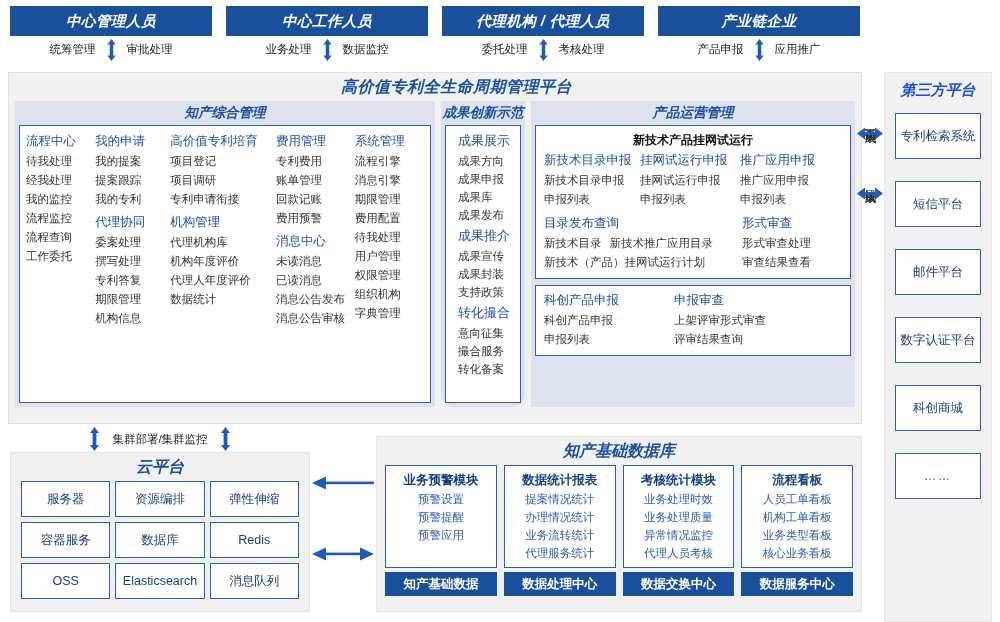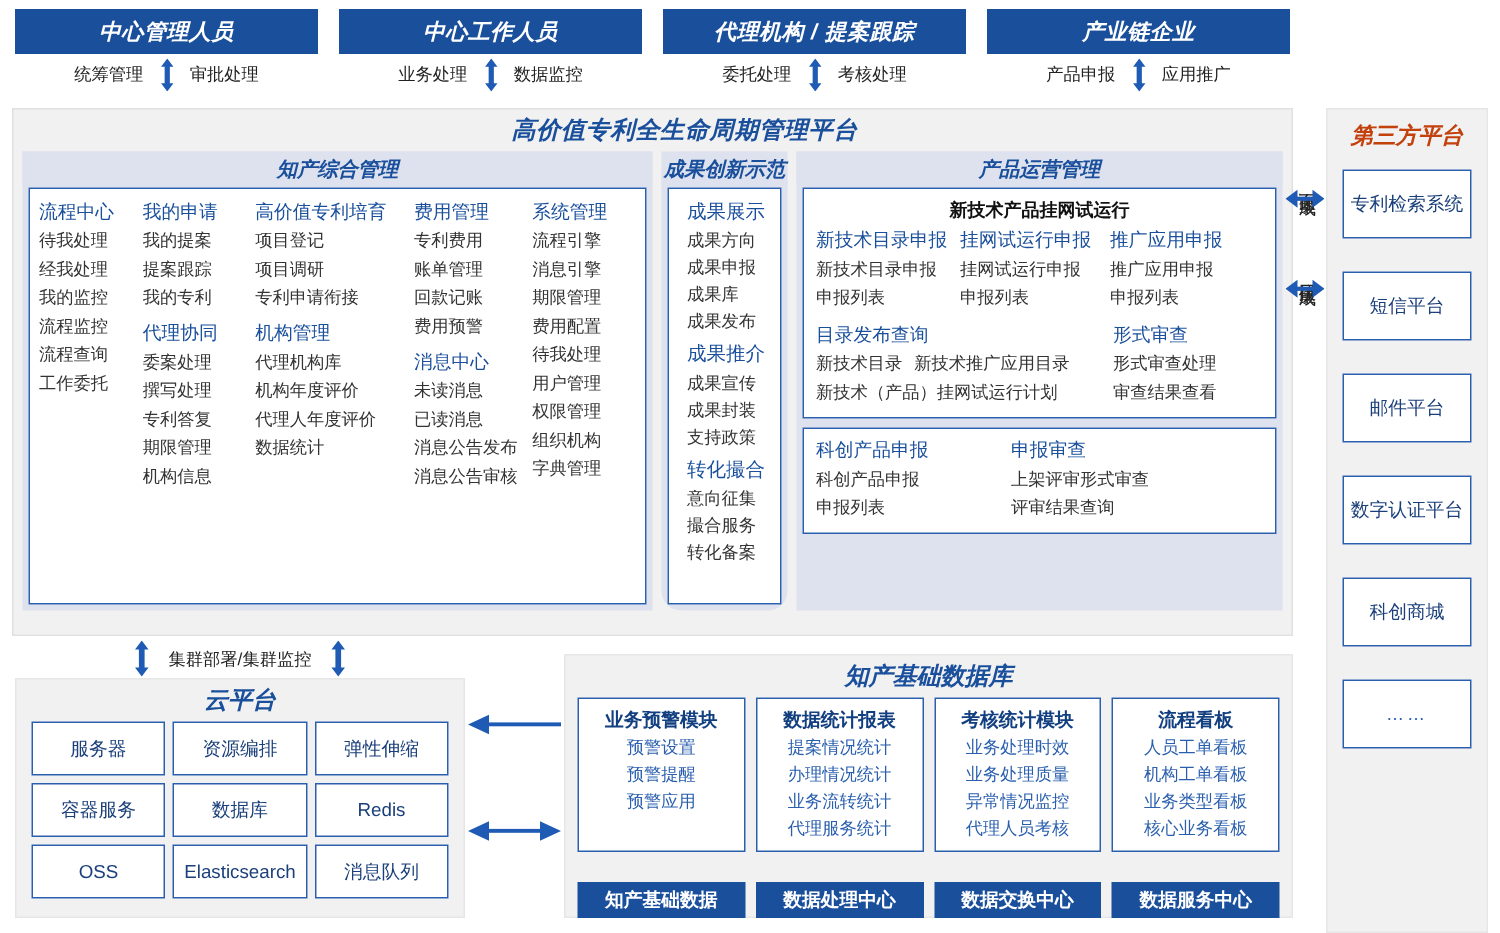--- a/index.html
+++ b/index.html
@@ -109,21 +109,21 @@
   .lr-arrow{display:block;margin-top:2px;}
   .sp20{height:28px;}
 
   
   .third{
     position:absolute;left:884px;top:72px;width:108px;height:550px;
     background:#f1f1f1;border:1px solid #e6e6e6;box-sizing:border-box;
   }
   .third-title{
     height:34px;display:flex;align-items:center;justify-content:center;
-    font-size:15px;font-weight:bold;font-style:italic;color:#c2410c;
+    font-size:15px;font-weight:bold;font-style:italic;color:#1d4ed8;
   }
   .third-list{display:flex;flex-direction:column;gap:22px;padding:6px 10px 0 10px;}
   .third-item{
     height:46px;background:#fff;border:1.5px solid #2a5fae;box-sizing:border-box;
     display:flex;align-items:center;justify-content:center;
     font-size:12.5px;color:#1a3f7a;
   }
   .third-item.dots{color:#2a5fae;letter-spacing:2px;font-size:12px;}
 
   
@@ -167,21 +167,21 @@
   }
   .kdb-cols{display:flex;gap:7px;padding:0 8px;}
   .kdb-col{flex:1;display:flex;flex-direction:column;}
   .kdb-card{
     background:#fff;border:1.5px solid #2a5fae;box-sizing:border-box;
     height:103px;padding:4px 2px 0 2px;text-align:center;
   }
   .kdb-card-h{font-size:12.5px;font-weight:bold;color:#123f80;line-height:20px;}
   .kdb-card-i{font-size:11.5px;color:#2a5fae;line-height:18px;}
   .kdb-foot{
-    margin-top:20px;height:24px;background:#1a4f9c;color:#fff;
+    margin-top:4px;height:24px;background:#1a4f9c;color:#fff;
     display:flex;align-items:center;justify-content:center;
     font-size:12.5px;font-weight:bold;
   }
 </style>
 </head>
 <body>
 
 <div class="root">
 
   <div class="actors" id="actors">
@@ -199,21 +199,21 @@
         <div class="actor-bar">中心工作人员</div>
         <div class="actor-flow">
           <span class="lbl">业务处理</span>
           <span class="ud-arrow"><svg width="11" height="22" viewBox="0 0 11 24">
               <path d="M5.5 0 L10 6 H7.4 V18 H10 L5.5 24 L1 18 H3.6 V6 H1 Z" fill="#1f5bb5"></path>
             </svg></span>
           <span class="lbl">数据监控</span>
         </div>
       </div>
       <div class="actor-col">
-        <div class="actor-bar">代理机构 / 提案跟踪</div>
+        <div class="actor-bar">代理机构 / 代理人员</div>
         <div class="actor-flow">
           <span class="lbl">委托处理</span>
           <span class="ud-arrow"><svg width="11" height="22" viewBox="0 0 11 24">
               <path d="M5.5 0 L10 6 H7.4 V18 H10 L5.5 24 L1 18 H3.6 V6 H1 Z" fill="#1f5bb5"></path>
             </svg></span>
           <span class="lbl">考核处理</span>
         </div>
       </div>
       <div class="actor-col">
         <div class="actor-bar">产业链企业</div>

